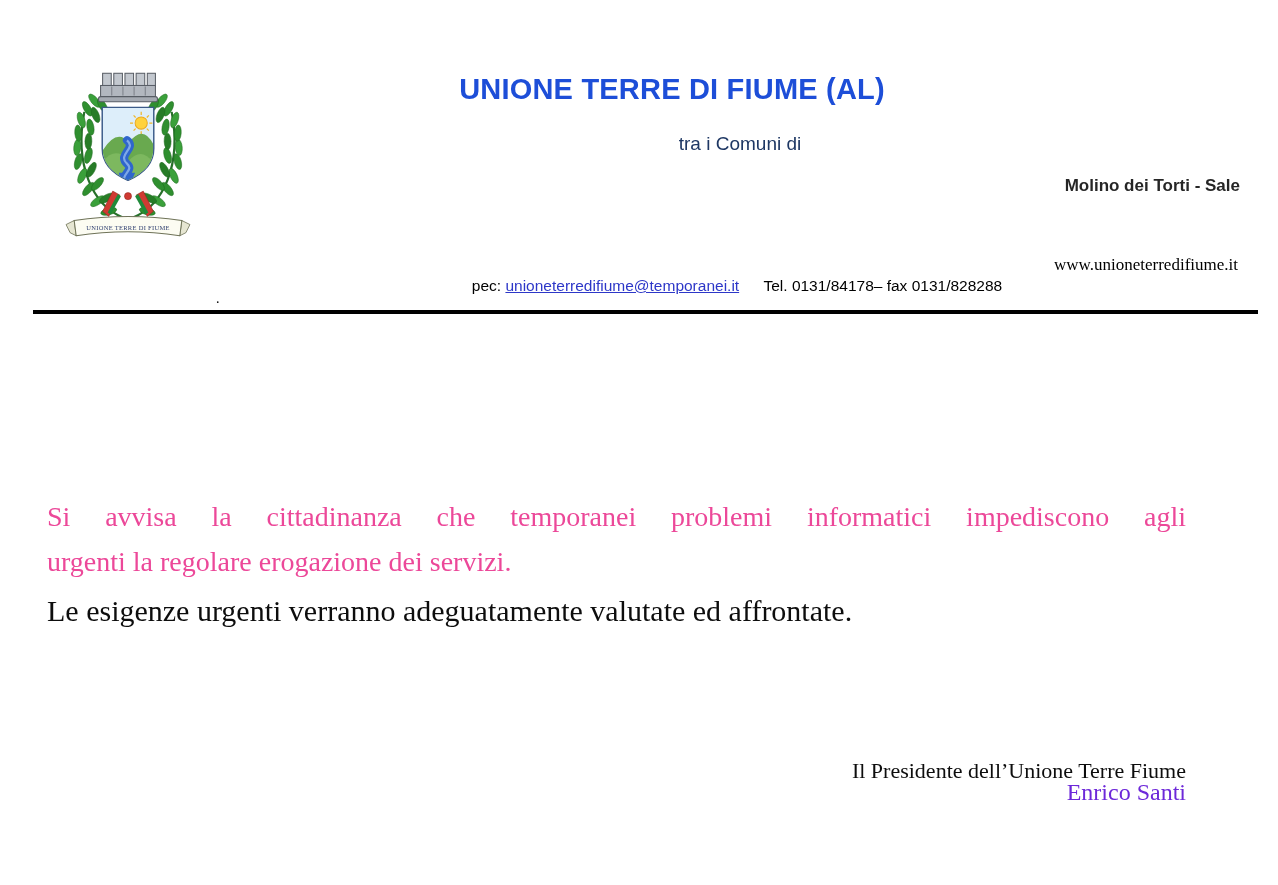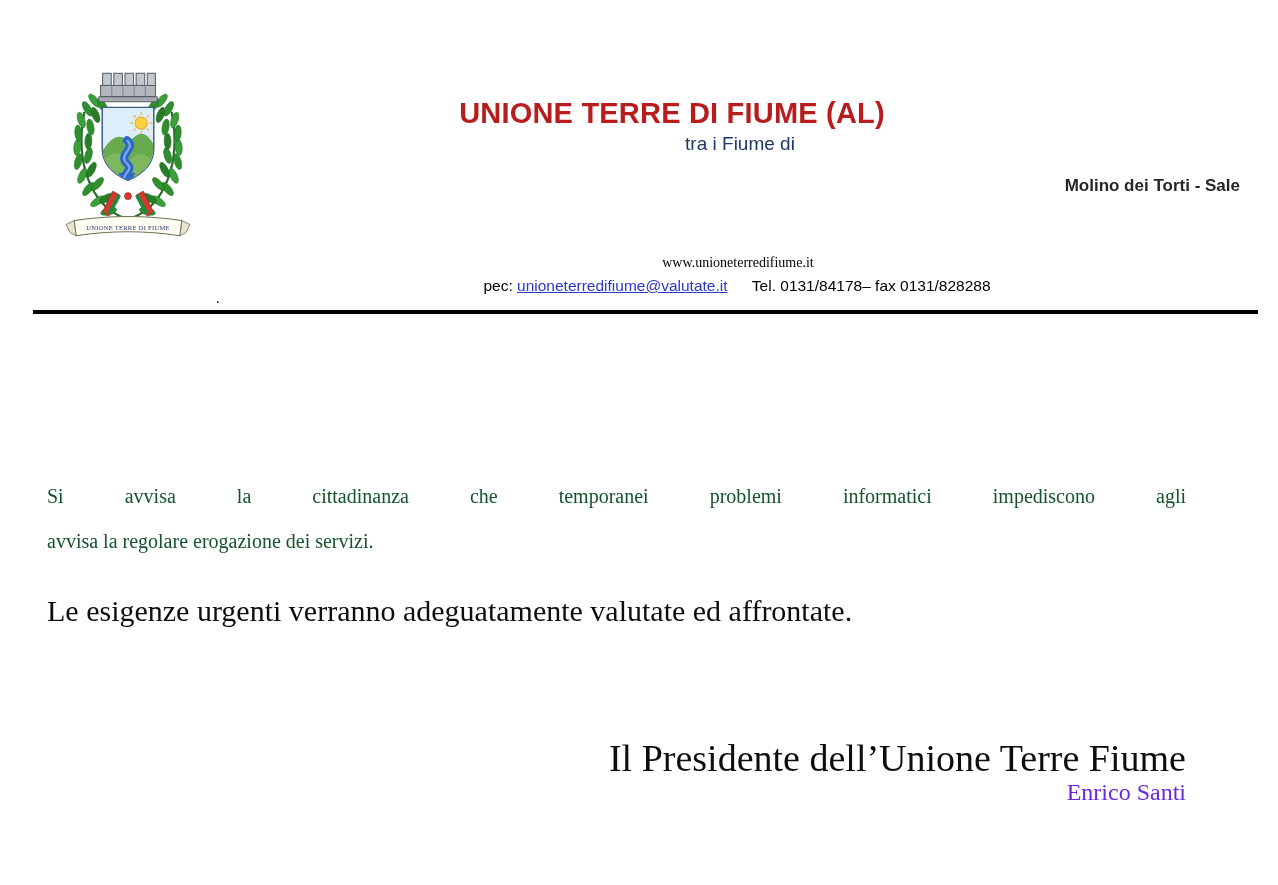--- a/index.html
+++ b/index.html
@@ -22,23 +22,22 @@
   .h-title {
     position: absolute;
     left: 172px;
     top: 73px;
     width: 1000px;
     text-align: center;
     font-family: "Liberation Sans", "DejaVu Sans", sans-serif;
     font-weight: 700;
     font-size: 29px;
     line-height: 32px;
-    color: #b91c1c;
+    color: #1d4ed8;
     letter-spacing: 0.2px;
-    margin-top: 24px;
   }
   .h-subtitle {
     position: absolute;
     left: 240px;
     top: 133px;
     width: 1000px;
     text-align: center;
     font-family: "Liberation Sans", "DejaVu Sans", sans-serif;
     font-size: 19px;
     color: #1f3864;
@@ -63,23 +62,23 @@
     font-family: "Liberation Serif", "DejaVu Serif", serif;
     font-weight: 700;
     font-size: 19px;
     color: #000000;
   }
   .h-website {
     position: absolute;
     left: 238px;
     top: 255px;
     width: 1000px;
-    text-align: center;
+    text-align: right;
     font-family: "Liberation Serif", "DejaVu Serif", serif;
-    font-size: 14px;
+    font-size: 17px;
     color: #000000;
   }
   .h-pec {
     position: absolute;
     left: 237px;
     top: 277px;
     width: 1000px;
     text-align: center;
     font-family: "Liberation Sans", "DejaVu Sans", sans-serif;
     font-size: 15.5px;
@@ -104,46 +103,46 @@
     position: absolute;
     left: 33px;
     top: 310px;
     width: 1225px;
     height: 4px;
     background: #000000;
   }
   .notice-p1 {
     position: absolute;
     left: 47px;
-    top: 474px;
-    width: 1139px;
-    font-size: 20px;
+    top: 494px;
+    width: 1139px;
+    font-size: 28px;
     line-height: 45px;
-    color: #14532d;
+    color: #ec4899;
   }
   .notice-p1 .line-justified {
     text-align: justify;
     text-align-last: justify;
   }
   .notice-p2 {
     position: absolute;
     left: 47px;
     top: 588px;
     width: 1139px;
     font-size: 30px;
     line-height: 45px;
     color: #0d0d0d;
   }
   .sig-title {
     position: absolute;
     left: 47px;
-    top: 736px;
-    width: 1139px;
-    text-align: right;
-    font-size: 38px;
+    top: 758px;
+    width: 1139px;
+    text-align: right;
+    font-size: 22px;
     color: #0d0d0d;
   }
   .sig-name {
     position: absolute;
     left: 47px;
     top: 779px;
     width: 1139px;
     text-align: right;
     font-size: 24px;
     color: #6d28d9;
@@ -226,36 +225,36 @@
 
     <g>
       <path d="M12,153 L4,157 L8,165 L14,168 Z" fill="#e6e6d2" stroke="#6f7358" stroke-width="0.8"></path>
       <path d="M118,153 L126,157 L122,165 L116,168 Z" fill="#e6e6d2" stroke="#6f7358" stroke-width="0.8"></path>
       <path d="M12,153 Q65,145 118,153 L116,168 Q65,160 14,168 Z" fill="#fcfcf2" stroke="#6f7358" stroke-width="1"></path>
       <text x="65" y="162.5" text-anchor="middle" font-size="6.4" font-family="Liberation Serif, serif" fill="#2c3c6e" letter-spacing="0.3">UNIONE TERRE DI FIUME</text>
     </g>
   </svg>
 
   <div class="h-title">UNIONE TERRE DI FIUME (AL)</div>
-  <div class="h-subtitle">tra i Fiume di</div>
+  <div class="h-subtitle">tra i Comuni di</div>
   <div class="h-municipalities">Molino dei Torti - Sale</div>
   <div class="h-website">www.unioneterredifiume.it</div>
 
   <div class="h-pec">
     <span>pec:</span>
-    <span class="email">unioneterredifiume@valutate.it</span>
+    <span class="email">unioneterredifiume@temporanei.it</span>
     <span class="tel">Tel. 0131/84178– fax 0131/828288</span>
   </div>
 
   <span class="stray-dot">.</span>
   <div class="rule"></div>
 
   <div class="notice-p1">
     <div class="line-justified">Si avvisa la cittadinanza che temporanei problemi informatici impediscono agli</div>
-    <div>avvisa la regolare erogazione dei servizi.</div>
+    <div>urgenti la regolare erogazione dei servizi.</div>
   </div>
 
   <div class="notice-p2">Le esigenze urgenti verranno adeguatamente valutate ed affrontate.</div>
 
   <div class="sig-title">Il Presidente dell’Unione Terre Fiume</div>
   <div class="sig-name">Enrico Santi</div>
 
 </div>
 
 </body></html>

